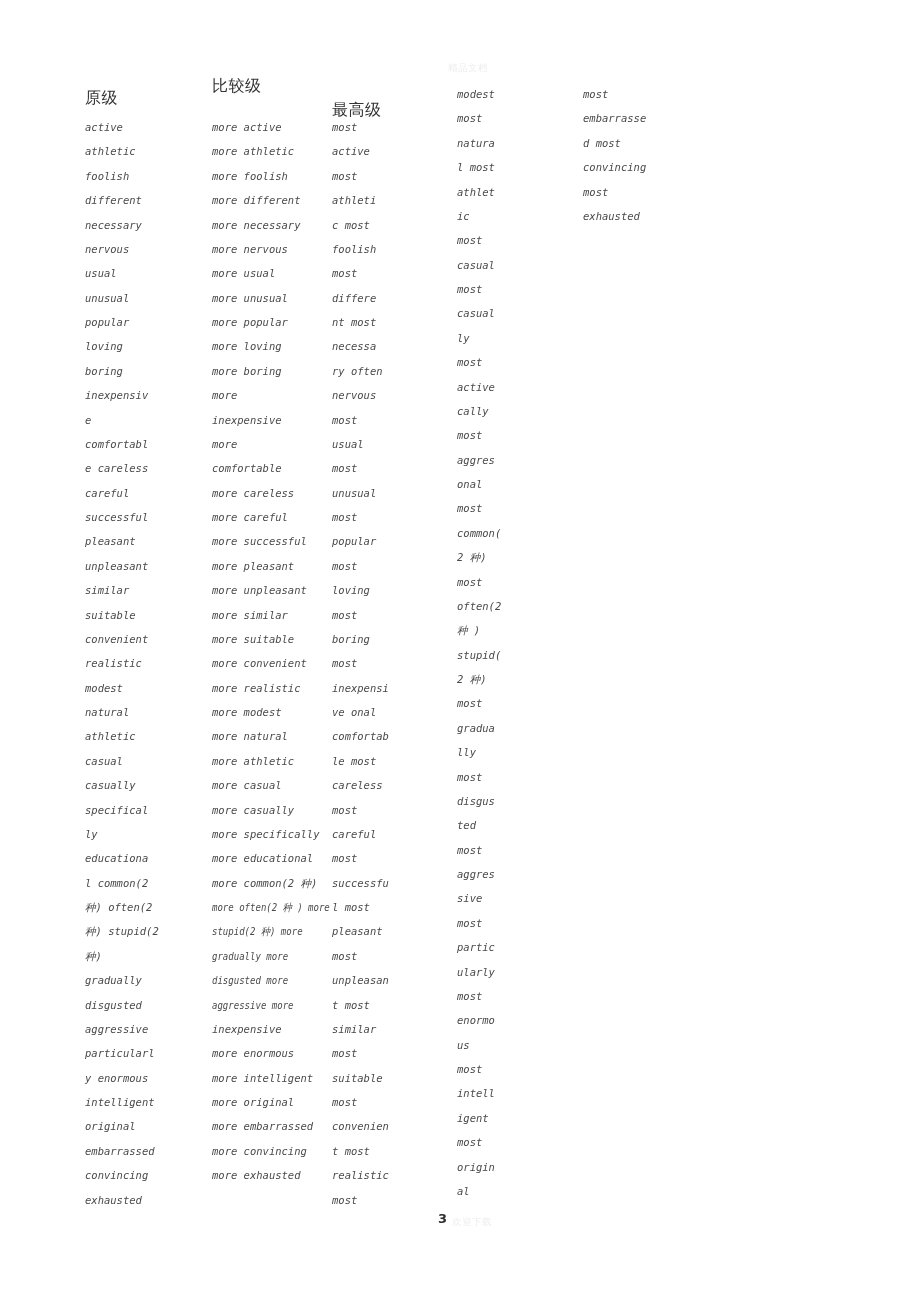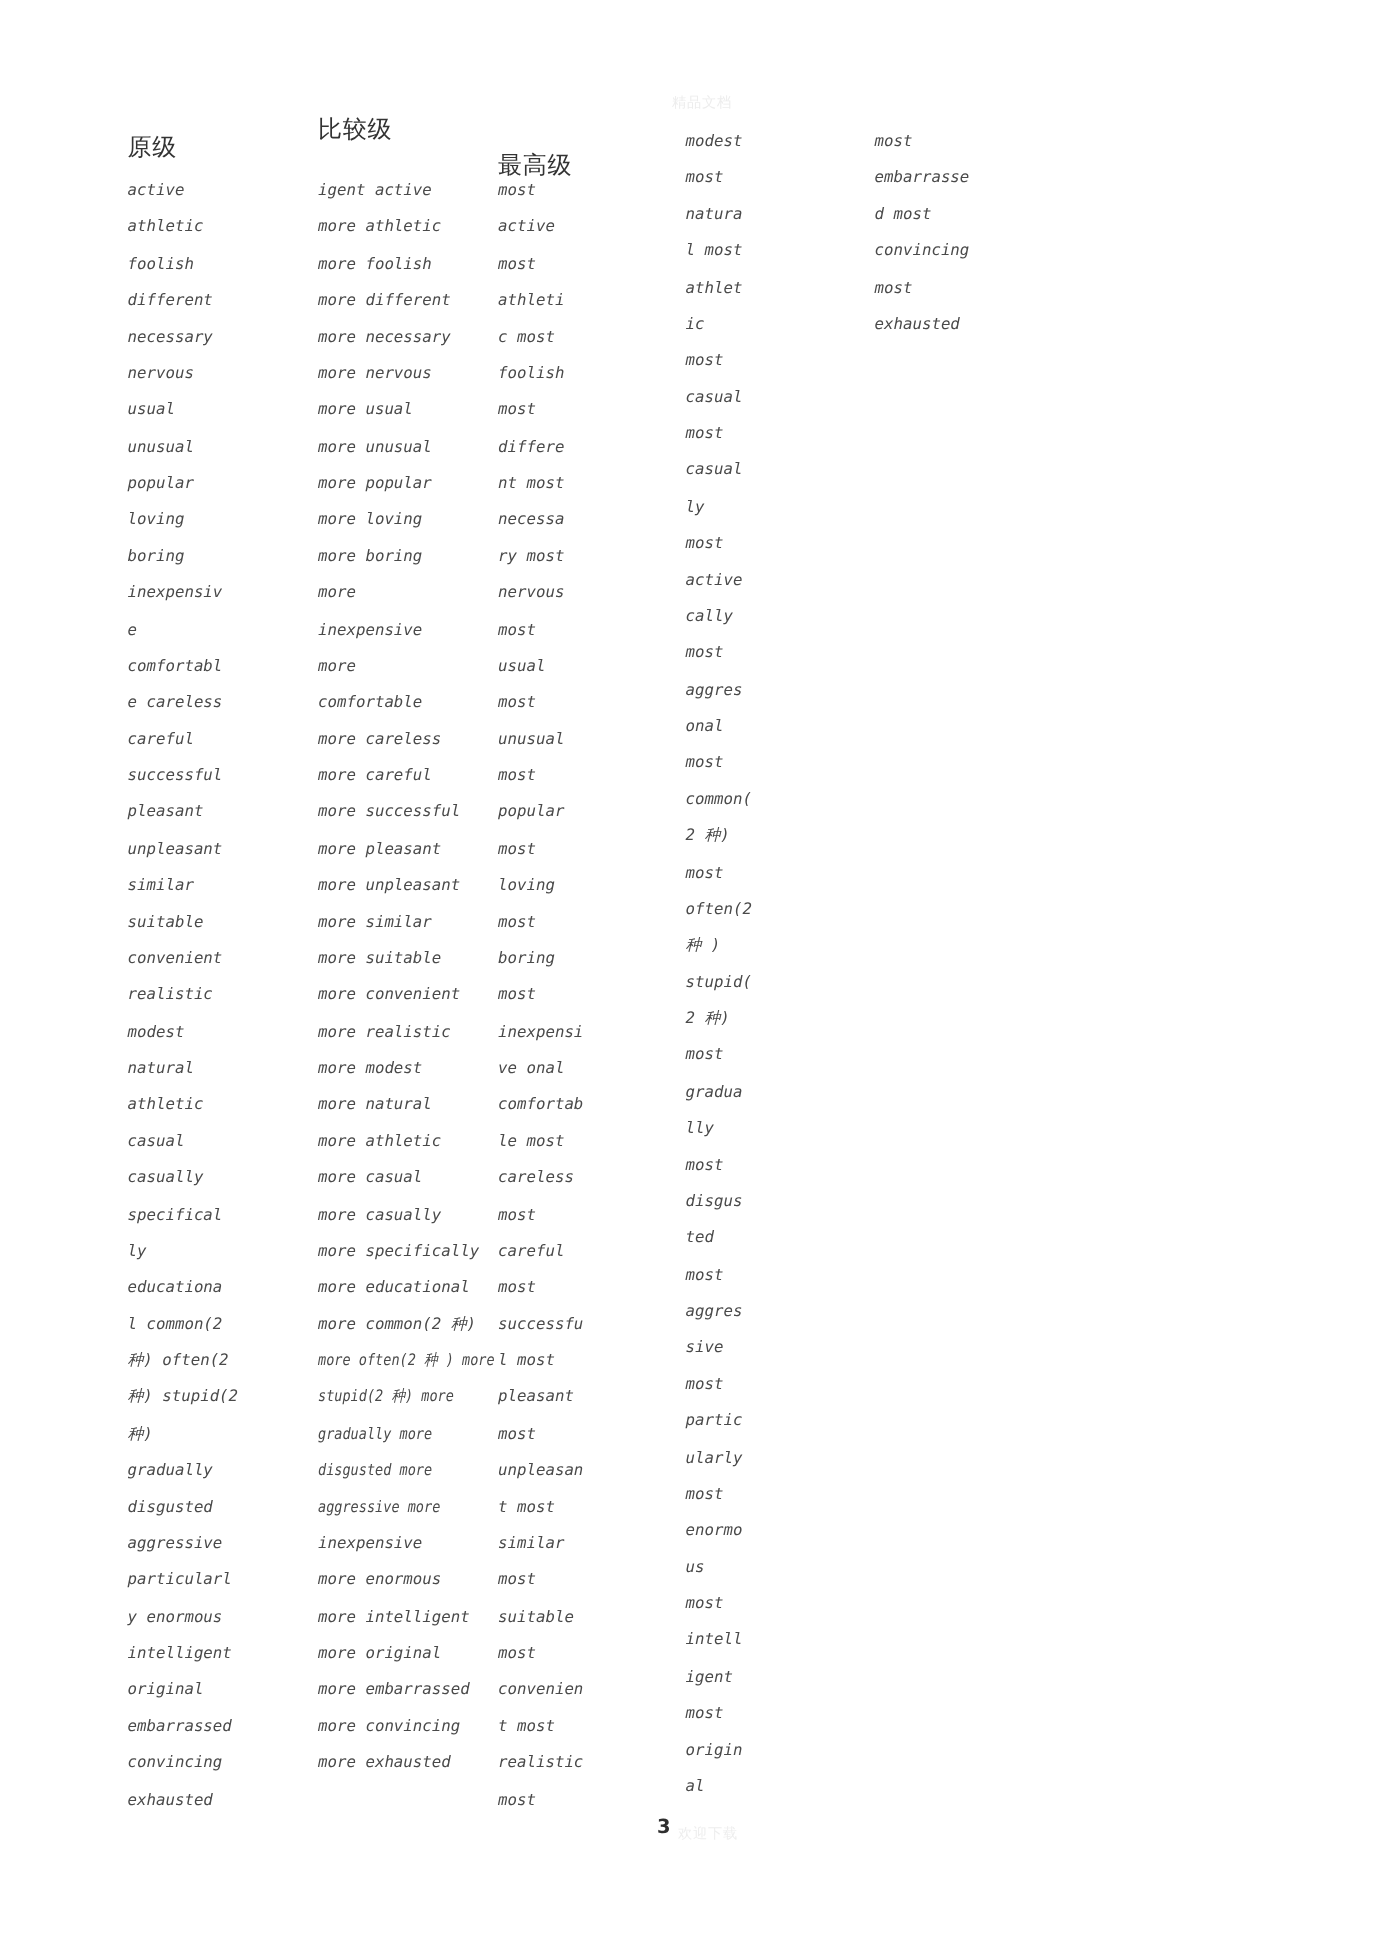--- a/index.html
+++ b/index.html
@@ -151,21 +151,21 @@
       <div class="line">particularl</div>
       <div class="line">y enormous</div>
       <div class="line">intelligent</div>
       <div class="line">original</div>
       <div class="line">embarrassed</div>
       <div class="line">convincing</div>
       <div class="line">exhausted</div>
     </div>
 
   <div class="text-col" id="col-comparative">
-      <div class="line">igent active</div>
+      <div class="line">more active</div>
       <div class="line">more athletic</div>
       <div class="line">more foolish</div>
       <div class="line">more different</div>
       <div class="line">more necessary</div>
       <div class="line">more nervous</div>
       <div class="line">more usual</div>
       <div class="line">more unusual</div>
       <div class="line">more popular</div>
       <div class="line">more loving</div>
       <div class="line">more boring</div>
@@ -208,21 +208,21 @@
       <div class="line">most</div>
       <div class="line">active</div>
       <div class="line">most</div>
       <div class="line">athleti</div>
       <div class="line">c most</div>
       <div class="line">foolish</div>
       <div class="line">most</div>
       <div class="line">differe</div>
       <div class="line">nt most</div>
       <div class="line">necessa</div>
-      <div class="line">ry most</div>
+      <div class="line">ry often</div>
       <div class="line">nervous</div>
       <div class="line">most</div>
       <div class="line">usual</div>
       <div class="line">most</div>
       <div class="line">unusual</div>
       <div class="line">most</div>
       <div class="line">popular</div>
       <div class="line">most</div>
       <div class="line">loving</div>
       <div class="line">most</div>

